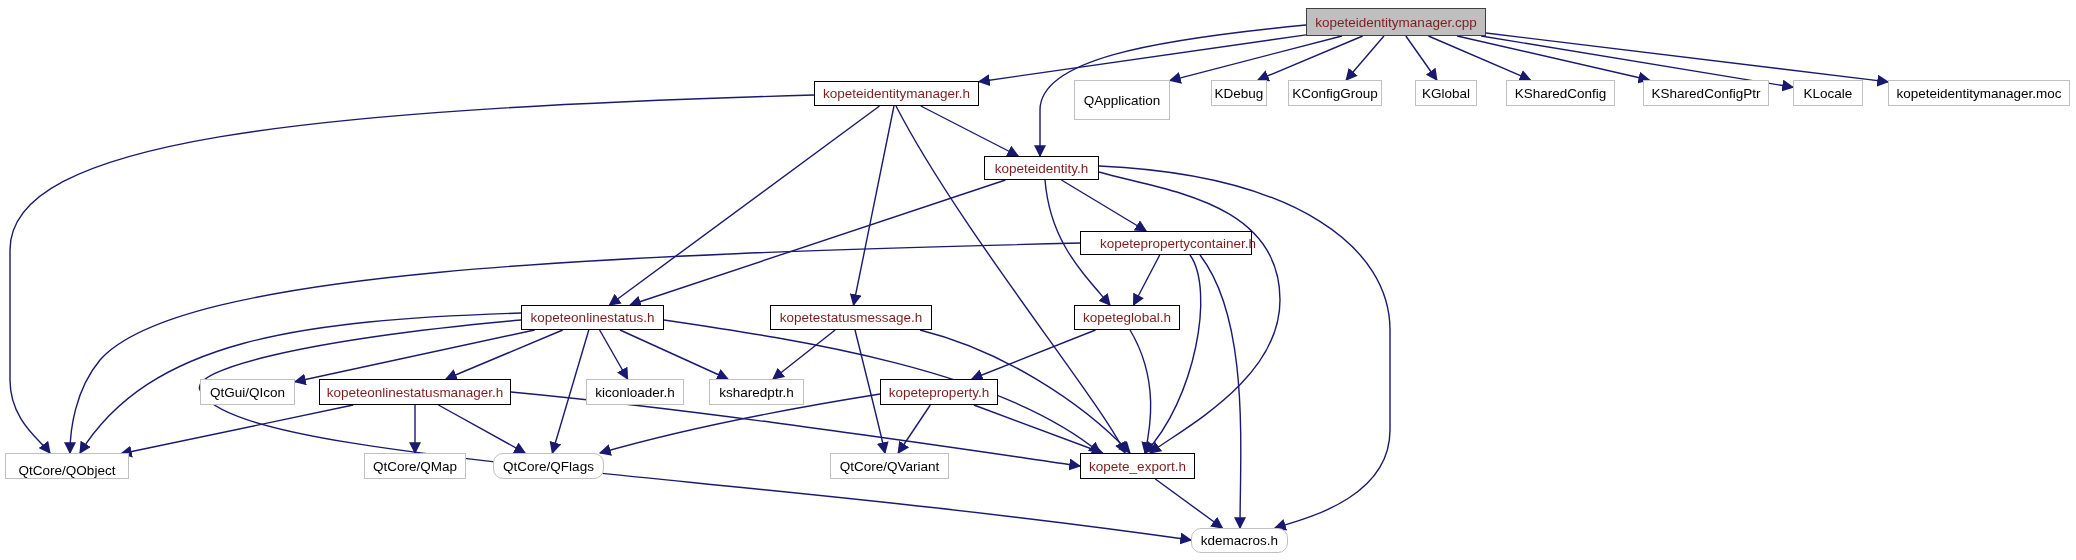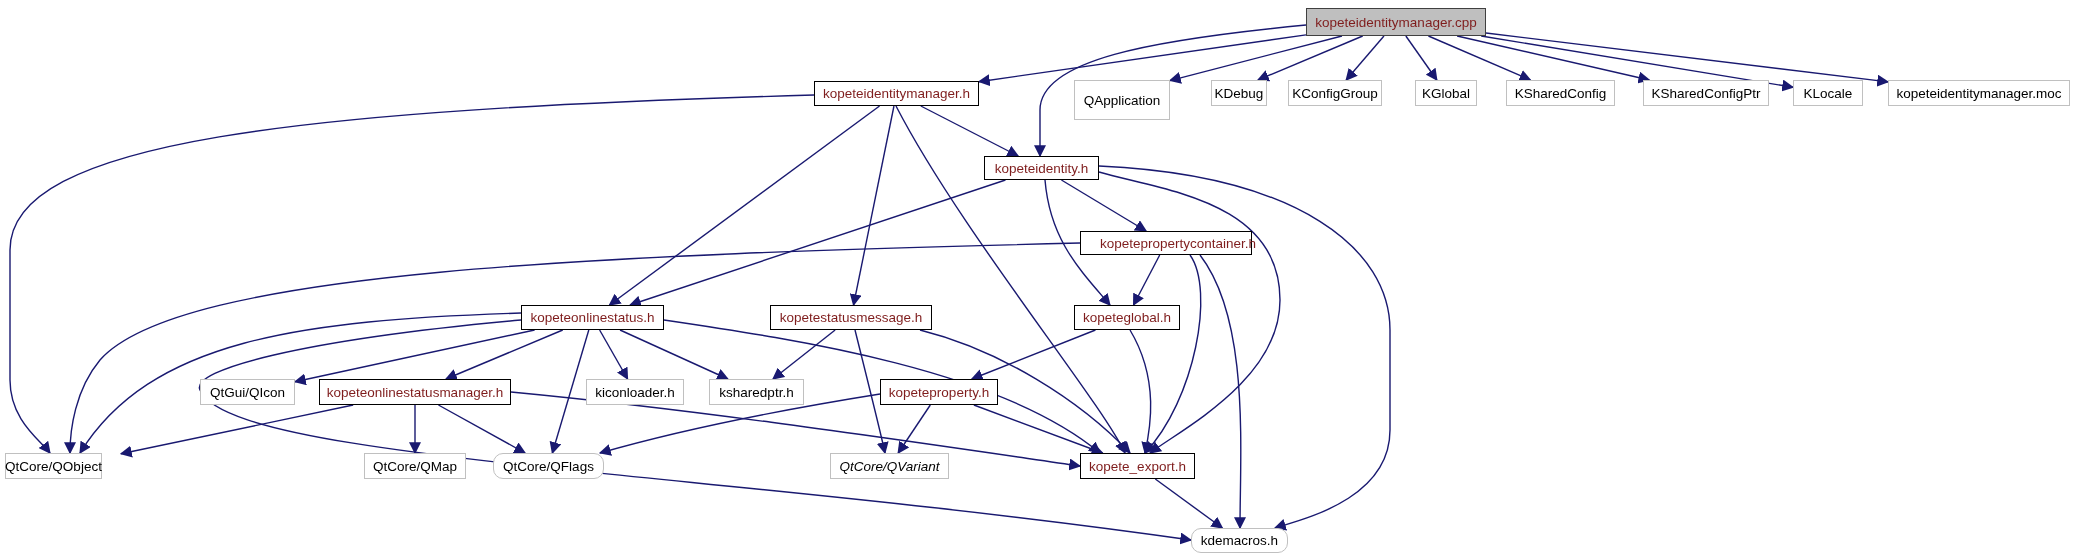--- a/index.html
+++ b/index.html
@@ -124,30 +124,30 @@
     </div>
     <div class="node ext" style="left: 586px; top: 379px; width: 98px; height: 26px;">
       <span>kiconloader.h</span>
     </div>
     <div class="node ext" style="left: 709px; top: 379px; width: 95px; height: 26px;">
       <span>ksharedptr.h</span>
     </div>
     <div class="node doc" style="left: 880px; top: 379px; width: 118px; height: 26px;">
       <span>kopeteproperty.h</span>
     </div>
-    <div class="node ext" style="left: 5px; top: 453px; width: 97px; height: 26px;">
+    <div class="node ext" style="left: 5px; top: 453px; width: 124px; height: 26px; align-items: flex-end;">
       <span>QtCore/QObject</span>
     </div>
     <div class="node ext" style="left: 364px; top: 453px; width: 102px; height: 26px;">
       <span>QtCore/QMap</span>
     </div>
     <div class="node ext" style="left: 493px; top: 453px; width: 111px; height: 26px; border-radius: 10px;">
       <span>QtCore/QFlags</span>
     </div>
-    <div class="node ext" style="left: 830px; top: 453px; width: 119px; height: 26px; font-style: italic;">
+    <div class="node ext" style="left: 830px; top: 453px; width: 119px; height: 26px;">
       <span>QtCore/QVariant</span>
     </div>
     <div class="node doc" style="left: 1080px; top: 453px; width: 115px; height: 26px;">
       <span>kopete_export.h</span>
     </div>
     <div class="node ext" style="left: 1191px; top: 528px; width: 97px; height: 25px; border-radius: 10px;">
       <span>kdemacros.h</span>
     </div>
   </div>
 

